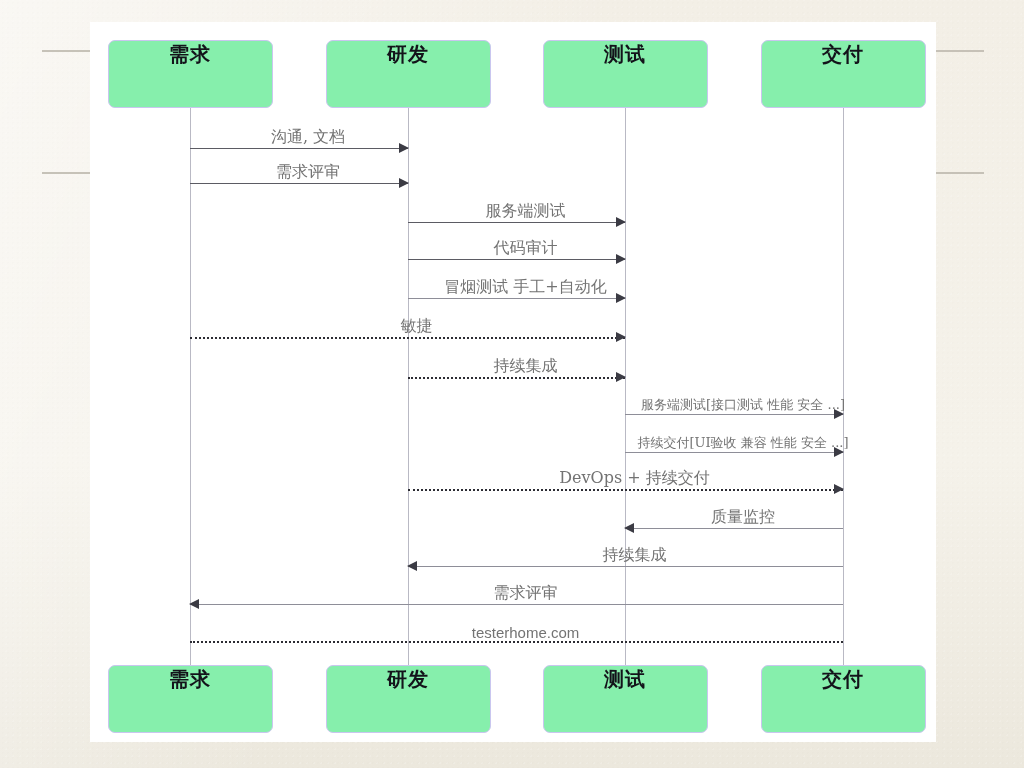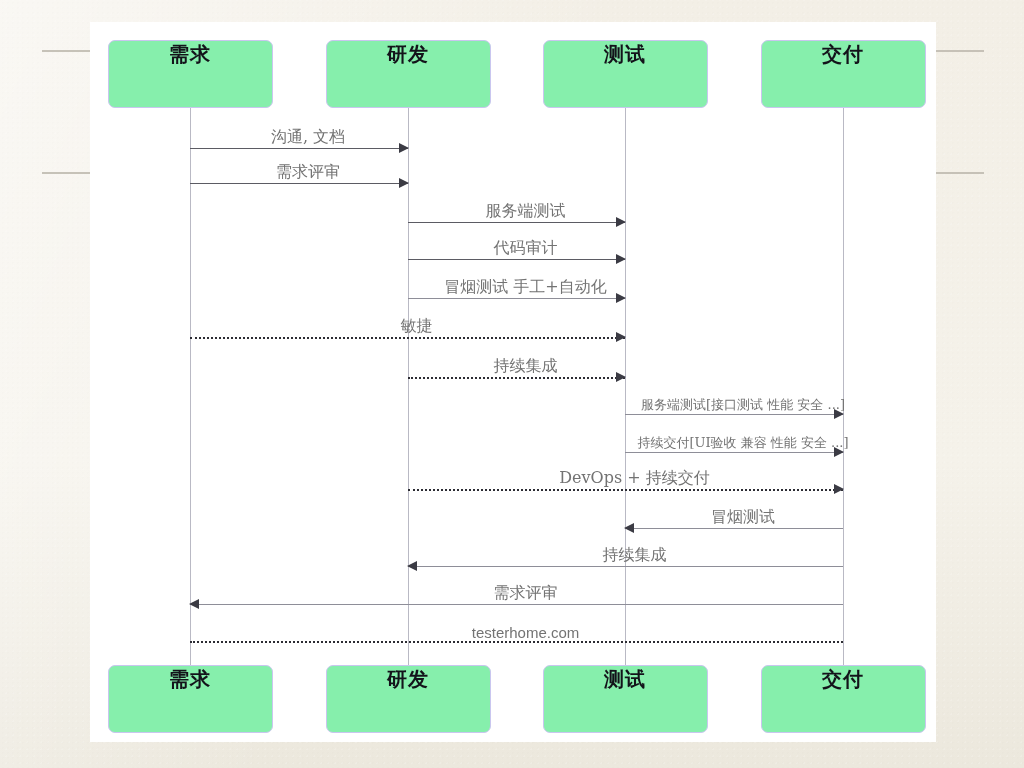--- a/index.html
+++ b/index.html
@@ -216,21 +216,21 @@
         <div class="msg-label small">持续交付[UI验收 兼容 性能 安全 ...]</div>
       </div>
       <div class="message" style="left: 318px; width: 435px; top: 467px;">
         <div class="msg-line dashed"></div>
         <div class="arrowhead right"></div>
         <div class="msg-label">DevOps + 持续交付</div>
       </div>
       <div class="message" style="left: 535px; width: 218px; top: 506px;">
         <div class="msg-line thin"></div>
         <div class="arrowhead left"></div>
-        <div class="msg-label">冒烟测试</div>
+        <div class="msg-label">质量监控</div>
       </div>
       <div class="message" style="left: 318px; width: 435px; top: 544px;">
         <div class="msg-line thin"></div>
         <div class="arrowhead left"></div>
         <div class="msg-label">持续集成</div>
       </div>
       <div class="message" style="left: 100px; width: 653px; top: 582px;">
         <div class="msg-line thin"></div>
         <div class="arrowhead left"></div>
         <div class="msg-label">需求评审</div>

